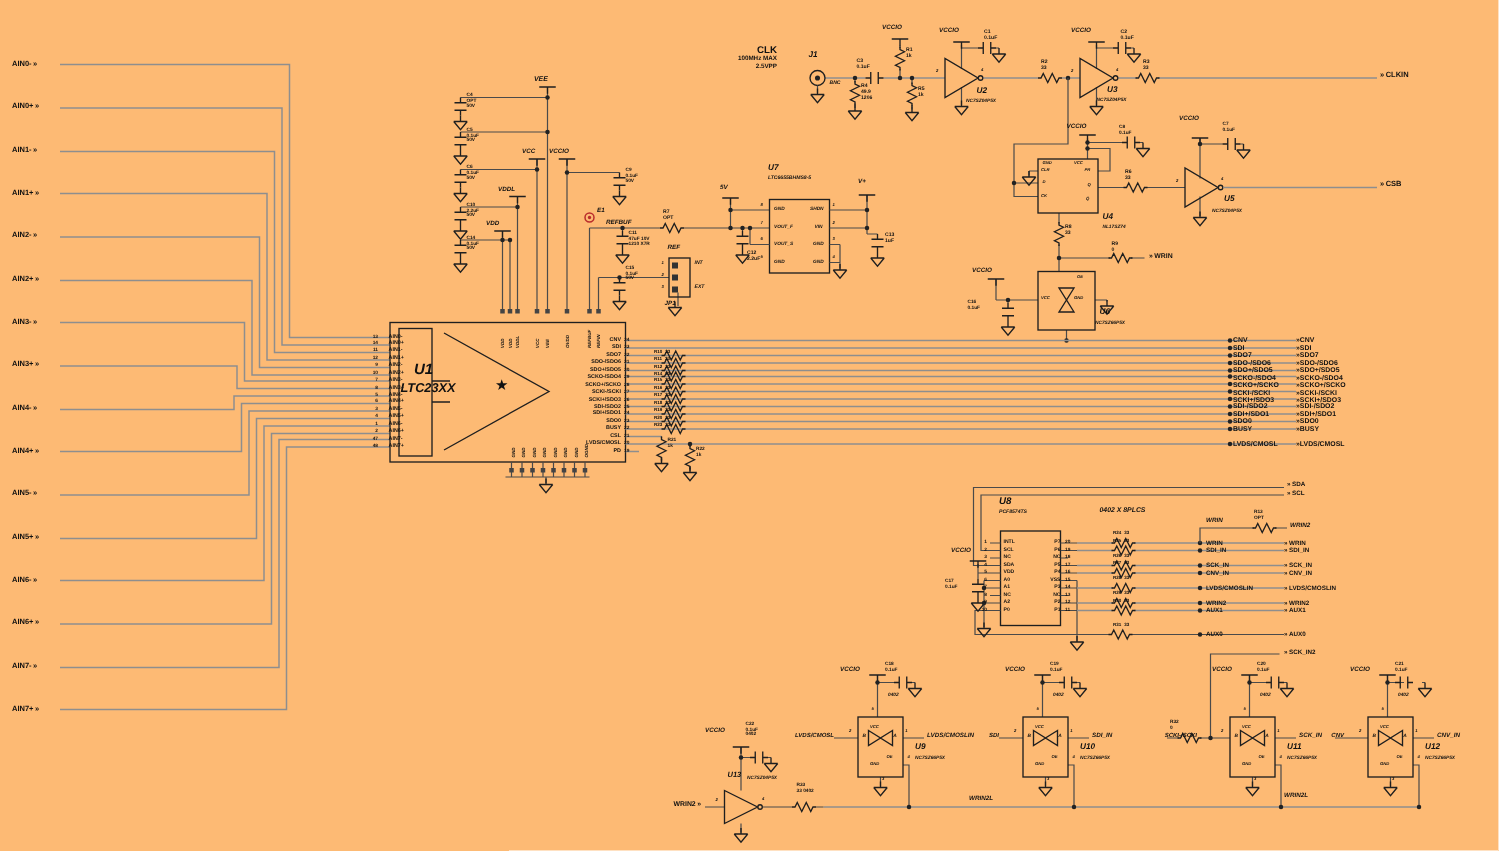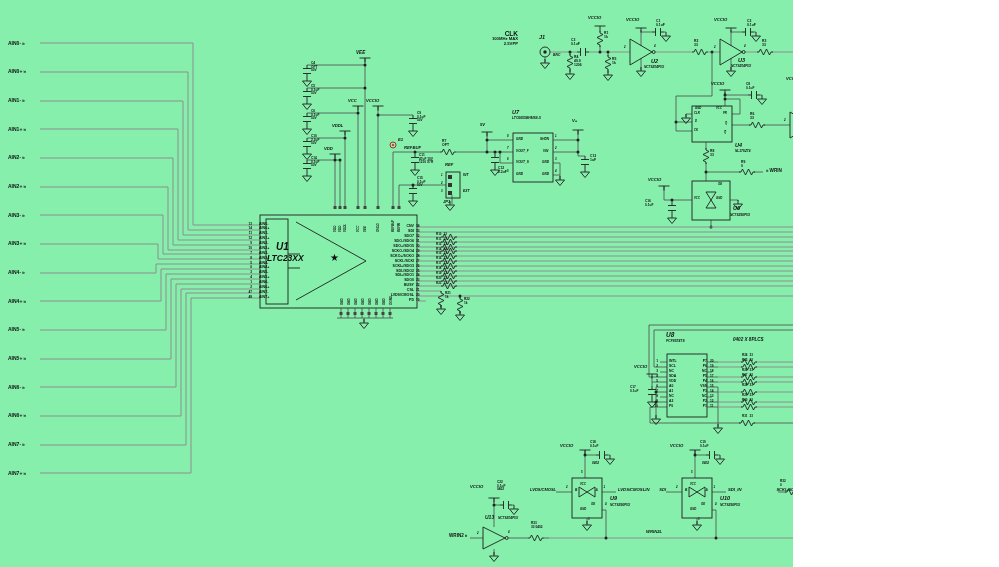--- a/index.html
+++ b/index.html
@@ -1,16 +1,16 @@
 <!DOCTYPE html>
 <html><head>
 <meta charset="utf-8">
 <style>
   html,body{margin:0;padding:0;background:#fff}
-  #page{position:relative;width:793px;height:567px;background:#86efac;overflow:hidden;
+  #page{position:relative;width:999px;height:567px;background:#fdba74;overflow:hidden;
         font-family:"Liberation Sans","DejaVu Sans",sans-serif}
   svg{position:absolute;left:0;top:0}
   .g{stroke:#8e8e8e;stroke-width:1;fill:none}
   .k{stroke:#4a4a4a;stroke-width:.8;fill:none}
   .c{stroke:#1f1f1f;stroke-width:.9;fill:none}
   .L{position:absolute;font-weight:700;color:#111;font-size:3.8px;line-height:1.12;white-space:pre}
   .L i{display:block;font-style:normal}
   .T{font-style:normal;font-weight:700;color:#111}
   .f28{font-size:2.8px}.f3{font-size:3.2px}.f34{font-size:3.4px}.f4{font-size:4.2px}
   .f45{font-size:4.6px}.f5{font-size:5px}.f55{font-size:5.5px}.f6{font-size:6.5px}

